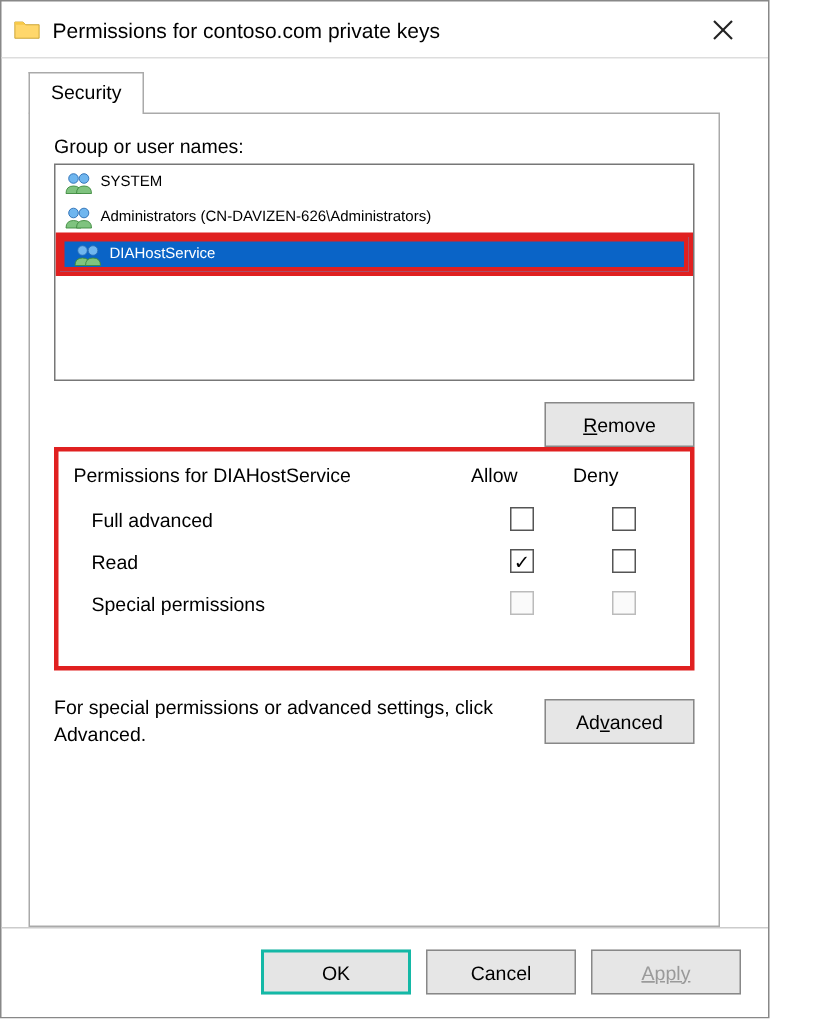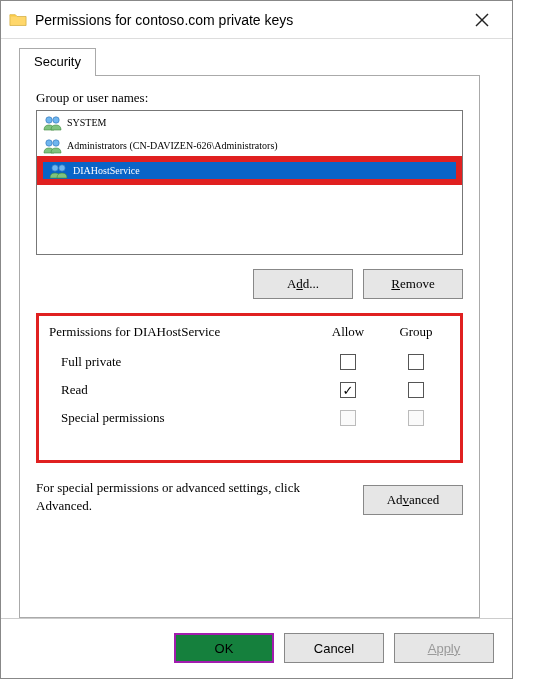--- a/index.html
+++ b/index.html
@@ -68,21 +68,20 @@
     z-index: 2;
     cursor: pointer;
   }
   .tab-panel {
     border: 1px solid #aaa;
     flex: 1;
     padding: 14px 16px 12px 16px;
     display: flex;
     flex-direction: column;
     min-height: 0;
-    font-family: Liberation Serif, serif;
   }
   .group-label {
     font-size: 13px;
     margin-bottom: 4px;
   }
   .listbox {
     border: 1px solid #777;
     height: 145px;
     background: #fff;
     overflow: hidden;
@@ -121,34 +120,33 @@
     border: 1px solid #888;
     background: #e6e6e6;
     font-size: 13px;
     font-family: inherit;
     cursor: pointer;
     padding: 0 14px;
   }
   .win-btn.disabled { color: #9a9a9a; cursor: default; text-decoration: underline; }
   .underline-key { text-decoration: underline; }
   .perm-box {
-    margin-top: 14px;
     border: 3px solid #e02020;
     padding: 2px 8px 28px 8px;
   }
   .perm-header {
     display: flex;
     align-items: center;
     font-size: 13px;
     padding: 6px 2px 8px 2px;
   }
   .perm-header .ph-name { flex: 1; }
   .perm-header .ph-col {
     width: 68px;
-    text-align: center;
+    text-align: left;
   }
   .perm-row {
     display: flex;
     align-items: center;
     font-size: 13px;
     padding: 6px 2px 6px 14px;
   }
   .perm-row .pr-name { flex: 1; }
   .perm-row .pr-col {
     width: 68px;
@@ -169,41 +167,41 @@
     font-size: 13px;
     line-height: 1;
     color: #000;
   }
   .cb.disabled {
     border-color: #bbb;
     background: #fafafa;
   }
   .adv-row {
     display: flex;
-    align-items: flex-end;
+    align-items: center;
     gap: 14px;
     margin-top: 16px;
     margin-bottom: 6px;
   }
   .adv-text {
     font-size: 13px;
     flex: 1;
     line-height: 1.4;
   }
   .bottom-bar {
     border-top: 1px solid #ccc;
     padding: 14px 18px;
     display: flex;
     justify-content: flex-end;
     gap: 10px;
     min-height: 60px;
   }
   .win-btn.primary {
-    border: 2px solid #a21caf;
-    background: #15803d;
+    border: 2px solid #14b8a6;
+    background: #e5e5e5;
     min-width: 100px;
   }
 </style>
 </head>
 <body>
 
 <div class="window">
 
   <div class="titlebar">
     <span class="folder-icon">
@@ -262,36 +260,33 @@
                     <path d="M8 16 q0 -5 5 -5 q5 0 5 5 z" fill="#7fc37f" stroke="#3d8a3d" stroke-width="0.6"></path>
                   </svg></span>
                 <span>DIAHostService</span>
               </div>
             </div>
           </div>
       </div>
 
       <div class="btn-row">
         <button class="win-btn">
-          <span>A</span><span class="underline-key">d</span><span>d...</span>
-        </button>
-        <button class="win-btn">
           <span class="underline-key">R</span><span>emove</span>
         </button>
       </div>
 
       <div class="perm-box">
         <div class="perm-header">
           <div class="ph-name">Permissions for DIAHostService</div>
           <div class="ph-col">Allow</div>
-          <div class="ph-col">Group</div>
+          <div class="ph-col">Deny</div>
         </div>
         <div id="perm-rows">
             <div class="perm-row">
-              <div class="pr-name">Full private</div>
+              <div class="pr-name">Full advanced</div>
               <div class="pr-col">
                 <span class="cb"></span>
               </div>
               <div class="pr-col">
                 <span class="cb"></span>
               </div>
             </div>
             <div class="perm-row">
               <div class="pr-name">Read</div>
               <div class="pr-col">

